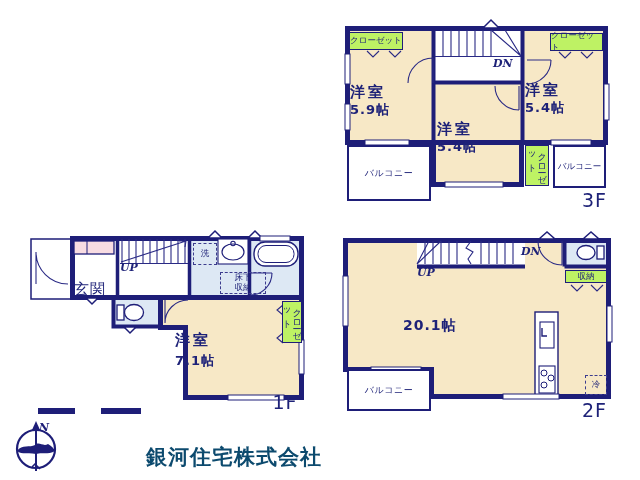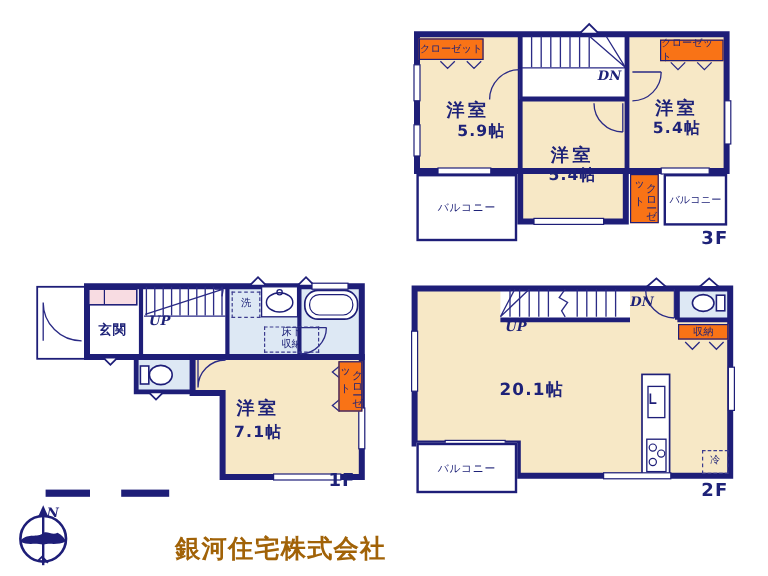--- a/index.html
+++ b/index.html
@@ -1,36 +1,36 @@
 <!DOCTYPE html>
 <html><head>
 <meta charset="utf-8">
 <style>
   html,body{margin:0;padding:0;background:#fff;}
   #canvas{position:relative;width:640px;height:480px;background:#fff;overflow:hidden;
           font-family:"DejaVu Sans","Liberation Sans",sans-serif;}
   .plan{position:absolute;}
   .plan svg{position:absolute;left:0;top:0;overflow:visible;}
-  .lbl{position:absolute;color:#1e2278;text-align:center;line-height:1.12;white-space:nowrap;z-index:5;}
+  .lbl{position:absolute;color:#1e2278;text-align:left;line-height:1.12;white-space:nowrap;z-index:5;}
   .room-name{font-size:15px;font-weight:600;letter-spacing:3px;}
   .room-size{font-size:13px;font-weight:600;letter-spacing:1px;}
   .small{font-size:9px;letter-spacing:0.5px;}
   .tiny{font-size:8.5px;letter-spacing:0;}
   .updn{font-family:"DejaVu Serif","Liberation Serif",serif;font-style:italic;font-weight:bold;font-size:11px;}
-  .flabel{font-size:15px;font-weight:700;letter-spacing:1px;}
-  .pinkbox{position:absolute;background:#f97316;border:1.5px solid #1e1e78;display:flex;
+  .flabel{font-size:19px;font-weight:400;letter-spacing:1px;}
+  .pinkbox{position:absolute;background:#bef264;border:1.5px solid #1e1e78;display:flex;
            align-items:center;justify-content:center;color:#1e2278;box-sizing:border-box;z-index:4;}
   .bluedash{position:absolute;border:1px dashed #3c3c8e;display:flex;align-items:center;
             justify-content:center;color:#1e2278;box-sizing:border-box;z-index:4;line-height:1.15;}
   .balcony{position:absolute;background:#fff;border:2px solid #1e1e78;display:flex;align-items:center;
            justify-content:center;color:#1e2278;box-sizing:border-box;z-index:3;}
   .vtext{writing-mode:vertical-rl;text-orientation:upright;font-size:9px;line-height:10px;letter-spacing:1px;}
   .dash{position:absolute;background:#1e1e78;z-index:2;}
   #company{position:absolute;left:146px;top:443px;font-size:21px;font-weight:600;
-           letter-spacing:1px;color:#a16207;z-index:1;}
+           letter-spacing:1px;color:#0c4a6e;z-index:1;}
 </style>
 </head>
 <body>
 
 <div id="canvas">
 
   <section class="plan" style="left:345px;top:24px;width:266px;height:184px;">
     <svg width="266" height="184" viewBox="0 0 266 184">
 
       <rect x="2" y="4" width="260" height="116" fill="#f7e8c6"></rect>
@@ -217,21 +217,21 @@
     </svg>
     <div class="bluedash" style="left:165px;top:8px;width:24px;height:22px;">
       <span class="tiny">洗</span>
     </div>
     <div class="bluedash" style="left:192px;top:37px;width:46px;height:22px;">
       <span class="tiny" style="white-space:normal;text-align:center;width:20px;">床下収納</span>
     </div>
     <div class="pinkbox" style="left:254px;top:66px;width:20px;height:42px;">
       <span class="vtext">クローゼット</span>
     </div>
-    <div class="lbl" style="left:46px;top:34px;width:40px;font-size:11px;font-weight:700;letter-spacing:1px;">玄関</div>
+    <div class="lbl" style="left:46px;top:46px;width:40px;font-size:15px;font-weight:400;letter-spacing:1px;">玄関</div>
     <div class="lbl updn" style="left:92px;top:27px;width:26px;">UP</div>
     <div class="lbl room-name" style="left:147px;top:97px;width:80px;">洋室</div>
     <div class="lbl room-size" style="left:147px;top:119px;width:80px;">7.1帖</div>
     <div class="lbl flabel" style="left:240px;top:157px;width:34px;text-align:center;">1F</div>
   </section>
 
   <div class="dash" style="left:38px;top:408px;width:37px;height:6px;"></div>
   <div class="dash" style="left:101px;top:408px;width:40px;height:6px;"></div>
 
   <svg width="58" height="58" viewBox="0 0 58 58" style="position:absolute;left:8px;top:418px;overflow:visible;z-index:2;">

